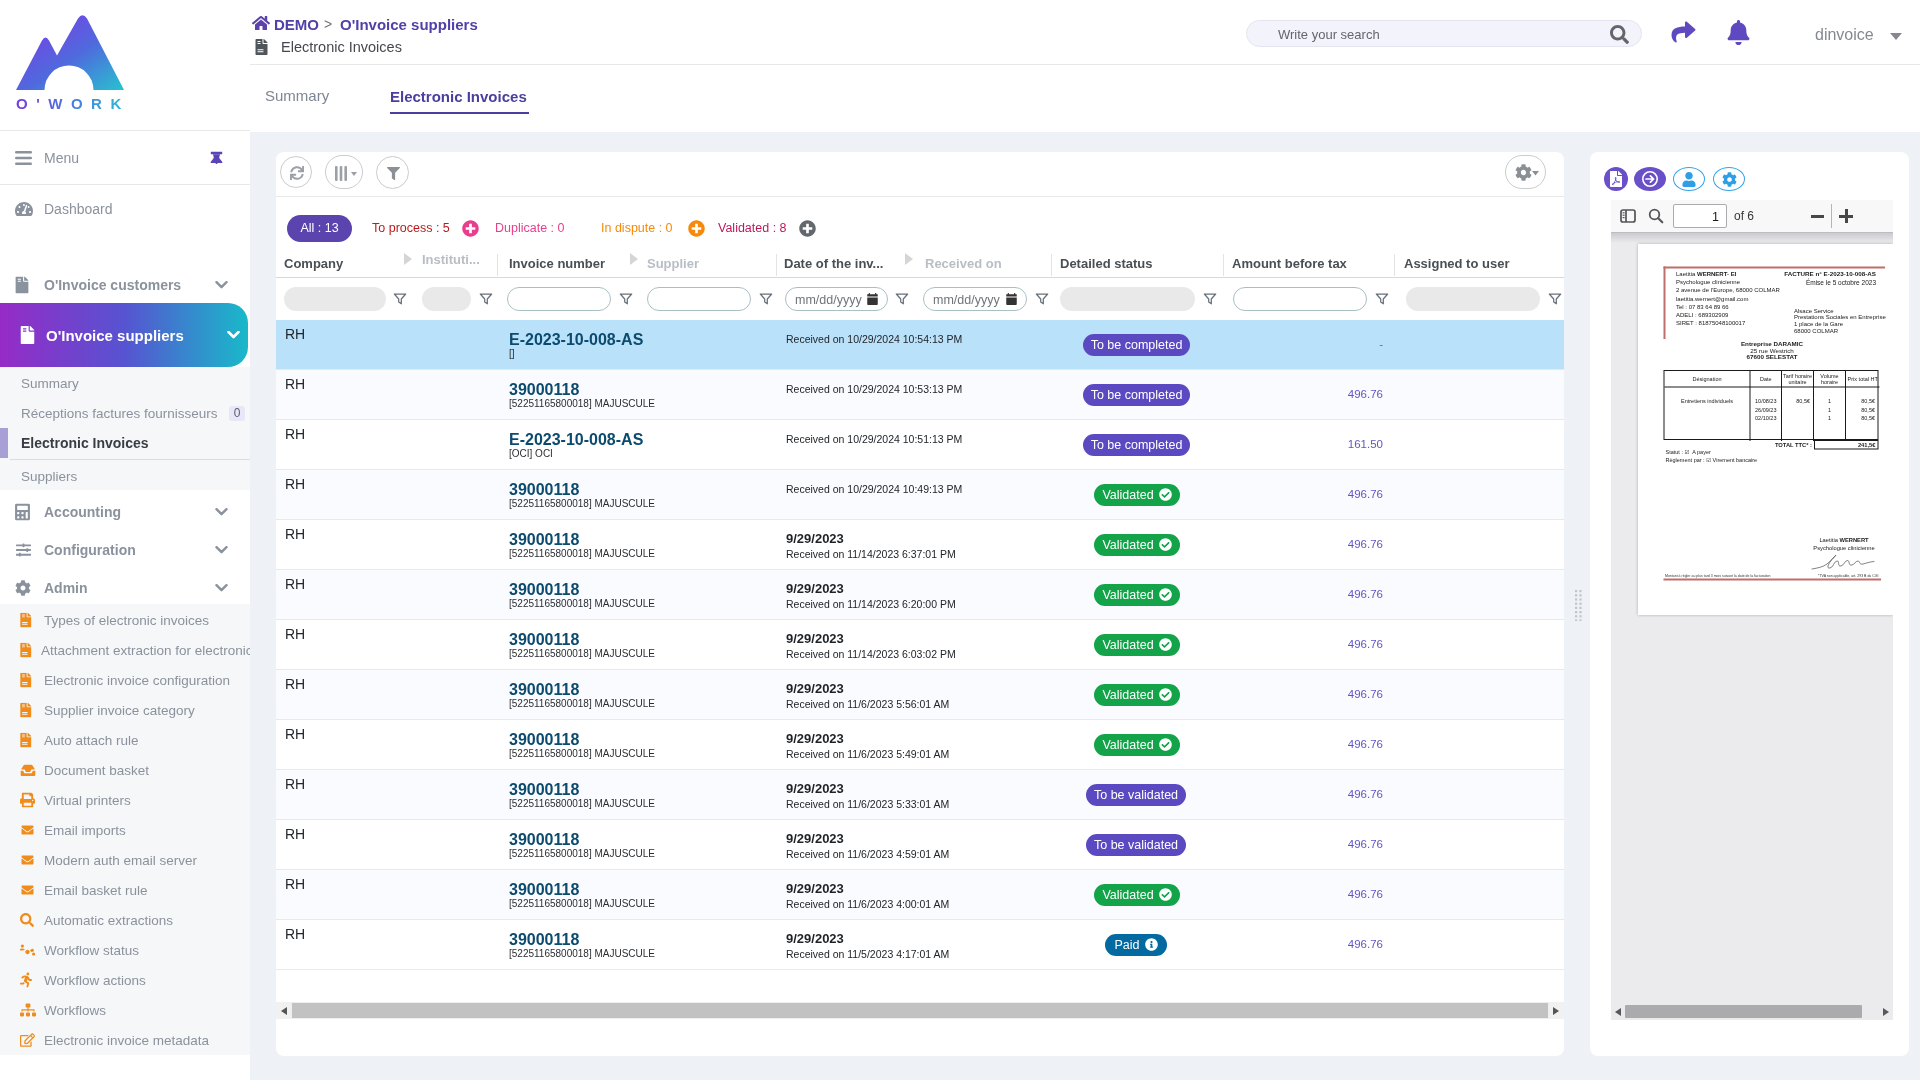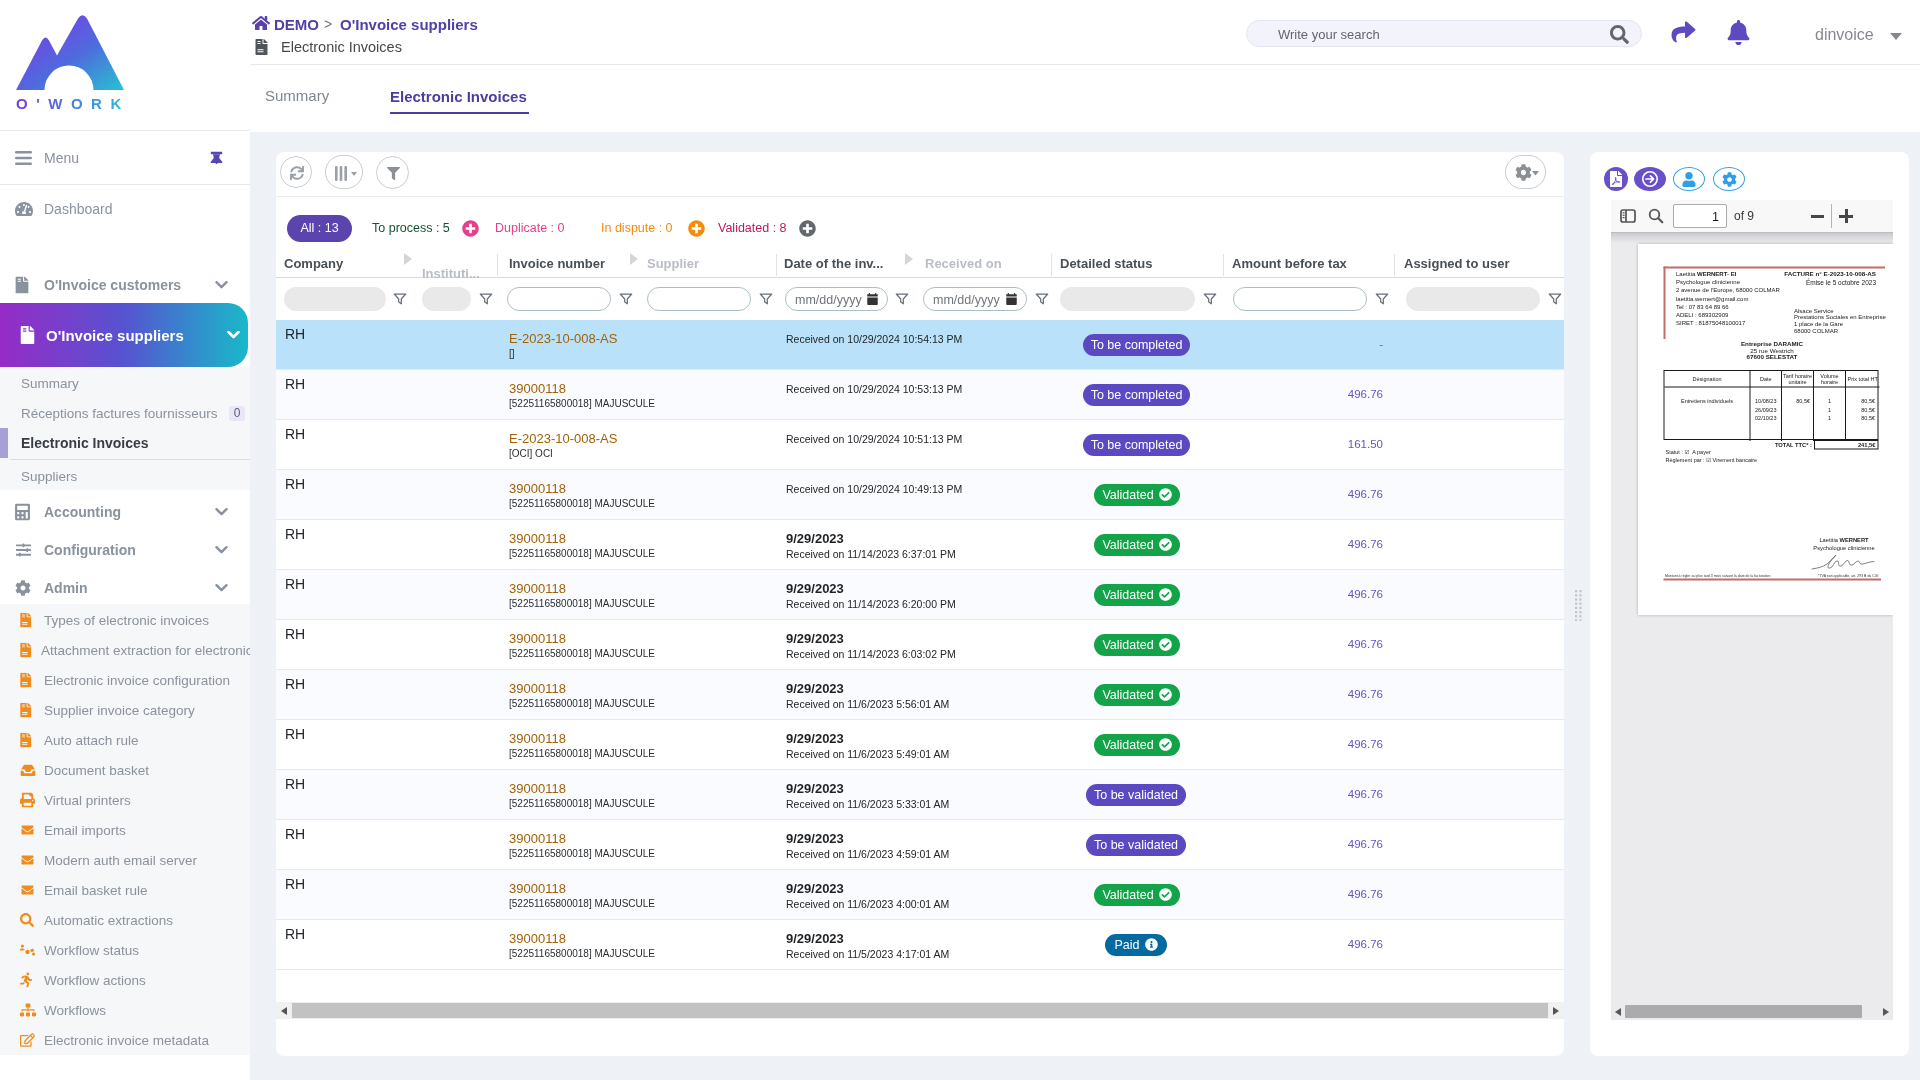--- a/index.html
+++ b/index.html
@@ -29,21 +29,21 @@
 .cbtn { position:absolute; top:3px; height:34px; border:1px solid #c9cbcd; border-radius:17px; background:#fff; }
 .chiptxt { position:absolute; top:63px; height:27px; line-height:27px; font-size:12.5px; white-space:nowrap; }
 .hdrb { position:absolute; top:3px; font-size:13px; font-weight:700; color:#494f54; white-space:nowrap; }
 .hdrg { position:absolute; top:3px; font-size:13px; font-weight:700; color:#b9bec4; white-space:nowrap; }
 .sortt { position:absolute; top:1px; width:0; height:0; border-left:8px solid #d5d5d5; border-top:6.5px solid transparent; border-bottom:6.5px solid transparent; }
 .vsep { position:absolute; top:2px; width:1px; height:22px; background:#e3e3e3; }
 .fgray { position:absolute; top:0; height:24px; background:#e9e9ea; border-radius:12px; }
 .fwhite { position:absolute; top:0; height:24px; background:#fff; border:1px solid #a9c0c3; border-radius:12px; }
 .row { position:absolute; left:0; width:1288px; height:50px; border-bottom:1px solid #e8e9eb; }
 .rcompany { position:absolute; left:9px; top:6px; font-size:14px; color:#23272b; }
-.rinv1 { position:absolute; left:233px; top:11px; font-size:13px; font-weight:400; color:#a16207; }
+.rinv1 { position:absolute; left:233px; top:11px; font-size:16px; font-weight:700; color:#0c4a6e; }
 .rinv2 { position:absolute; left:233px; top:28px; font-size:10px; color:#2b2e31; }
 .rdate1 { position:absolute; left:510px; top:11px; font-size:13px; font-weight:700; color:#1f2225; }
 .rdate2 { position:absolute; left:510px; font-size:10.5px; color:#212529; }
 .pill { position:absolute; top:14px; height:22px; border-radius:11px; color:#fff; font-size:12.5px; text-align:center; line-height:22px; }
 .ramt { position:absolute; right:181px; top:18px; font-size:11.5px; color:#6056c5; }
 .fun { position:absolute; top:5px; }
 .mmdd { position:absolute; left:9px; top:5px; font-size:12.5px; color:#70757a; }
 .cal { position:absolute; right:9px; top:5px; }
 .pcheck { display:inline-block; vertical-align:-2px; margin-left:5px; }
 .ivh { position:absolute; font-size:11px; text-align:center; line-height:12.5px; }
@@ -315,37 +315,37 @@
     <div class="cbtn" style="left:1229px;top:3px;width:41px;height:34px;">
       <svg style="position:absolute;left:9px;top:8px;" width="17" height="17" viewBox="0 0 512 512">
           <path fill="#8a8f94" d="M487.4 315.7l-42.6-24.6c4.3-23.2 4.3-47 0-70.2l42.6-24.6c4.9-2.8 7.1-8.6 5.5-14-11.1-35.6-30-67.8-54.7-94.6-3.8-4.1-10-5.1-14.8-2.3L380.8 110c-17.9-15.4-38.5-27.3-60.8-35.1V25.8c0-5.6-3.9-10.5-9.4-11.7-36.7-8.2-74.3-7.8-109.2 0-5.5 1.2-9.4 6.1-9.4 11.7V75c-22.2 7.9-42.8 19.8-60.8 35.1L88.7 85.5c-4.9-2.8-11-1.9-14.8 2.3-24.7 26.7-43.6 58.9-54.7 94.6-1.7 5.4.6 11.2 5.5 14L67.3 221c-4.3 23.2-4.3 47 0 70.2l-42.6 24.6c-4.9 2.8-7.1 8.6-5.5 14 11.1 35.6 30 67.8 54.7 94.6 3.8 4.1 10 5.1 14.8 2.3l42.6-24.6c17.9 15.4 38.5 27.3 60.8 35.1v49.2c0 5.6 3.9 10.5 9.4 11.7 36.7 8.2 74.3 7.8 109.2 0 5.5-1.2 9.4-6.1 9.4-11.7v-49.2c22.2-7.9 42.8-19.8 60.8-35.1l42.6 24.6c4.9 2.8 11 1.9 14.8-2.3 24.7-26.7 43.6-58.9 54.7-94.6 1.5-5.5-.7-11.3-5.6-14.1zM256 336c-44.1 0-80-35.9-80-80s35.9-80 80-80 80 35.9 80 80-35.9 80-80 80z"></path>
         </svg>
       <svg style="position:absolute;right:6px;top:15px;" width="7" height="5" viewBox="0 0 7 5">
           <path d="M0,0 L7,0 L3.5,4.5 Z" fill="#8a8f94"></path>
         </svg>
     </div>
   </div>
   <div style="position:absolute;left:11px;top:63px;width:65px;height:27px;background:#5b44ad;border-radius:13.5px;color:#fff;font-size:12.5px;text-align:center;line-height:27px;">All : 13</div>
-  <span class="chiptxt" style="left:96px;color:#14532d;">To process : 5</span>
+  <span class="chiptxt" style="left:96px;color:#b91c1c;">To process : 5</span>
   <svg style="position:absolute;left:186px;top:67.5px;" width="17" height="17" viewBox="0 0 512 512">
       <path fill="#e83e8c" d="M256 8C119 8 8 119 8 256s111 248 248 248 248-111 248-248S393 8 256 8zm144 276c0 6.6-5.4 12-12 12h-92v92c0 6.6-5.4 12-12 12h-56c-6.6 0-12-5.4-12-12v-92h-92c-6.6 0-12-5.4-12-12v-56c0-6.6 5.4-12 12-12h92v-92c0-6.6 5.4-12 12-12h56c6.6 0 12 5.4 12 12v92h92c6.6 0 12 5.4 12 12v56z"></path>
     </svg>
   <span class="chiptxt" style="left:219px;color:#e83e8c;">Duplicate : 0</span>
   <span class="chiptxt" style="left:325px;color:#f68a0c;">In dispute : 0</span>
   <svg style="position:absolute;left:412px;top:67.5px;" width="17" height="17" viewBox="0 0 512 512">
       <path fill="#f68a0c" d="M256 8C119 8 8 119 8 256s111 248 248 248 248-111 248-248S393 8 256 8zm144 276c0 6.6-5.4 12-12 12h-92v92c0 6.6-5.4 12-12 12h-56c-6.6 0-12-5.4-12-12v-92h-92c-6.6 0-12-5.4-12-12v-56c0-6.6 5.4-12 12-12h92v-92c0-6.6 5.4-12 12-12h56c6.6 0 12 5.4 12 12v92h92c6.6 0 12 5.4 12 12v56z"></path>
     </svg>
   <span class="chiptxt" style="left:442px;color:#be185d;">Validated : 8</span>
   <svg style="position:absolute;left:523px;top:67.5px;" width="17" height="17" viewBox="0 0 512 512">
       <path fill="#63686d" d="M256 8C119 8 8 119 8 256s111 248 248 248 248-111 248-248S393 8 256 8zm144 276c0 6.6-5.4 12-12 12h-92v92c0 6.6-5.4 12-12 12h-56c-6.6 0-12-5.4-12-12v-92h-92c-6.6 0-12-5.4-12-12v-56c0-6.6 5.4-12 12-12h92v-92c0-6.6 5.4-12 12-12h56c6.6 0 12 5.4 12 12v92h92c6.6 0 12 5.4 12 12v56z"></path>
     </svg>
   <div style="position:absolute;left:0;top:100px;width:1288px;height:26px;border-bottom:1px solid #d8d8d8;">
     <span class="hdrb" style="left:8px;top:4px;">Company</span>
     <div class="sortt" style="left:128px;"></div>
-    <span class="hdrg" style="left:146px;top:14px;">Instituti...</span>
+    <span class="hdrg" style="left:146px;top:0;">Instituti...</span>
     <div class="vsep" style="left:221px;"></div>
     <span class="hdrb" style="left:233px;top:4px;">Invoice number</span>
     <div class="sortt" style="left:354px;"></div>
     <span class="hdrg" style="left:371px;top:4px;">Supplier</span>
     <div class="vsep" style="left:500px;"></div>
     <span class="hdrb" style="left:508px;top:4px;">Date of the inv...</span>
     <div class="sortt" style="left:629px;"></div>
     <span class="hdrg" style="left:649px;top:4px;">Received on</span>
     <div class="vsep" style="left:775px;"></div>
     <span class="hdrb" style="left:784px;top:4px;">Detailed status</span>
@@ -577,21 +577,21 @@
           <rect x="2.6" y="8" width="2" height="1.2"></rect>
         </g>
       </svg>
     <svg style="position:absolute;left:37px;top:8px;" width="16" height="16" viewBox="0 0 16 16">
         <circle cx="6.5" cy="6.5" r="4.8" fill="none" stroke="#555558" stroke-width="1.8"></circle>
         <line x1="10.2" y1="10.2" x2="14.3" y2="14.3" stroke="#555558" stroke-width="2.1" stroke-linecap="round"></line>
       </svg>
     <div style="position:absolute;left:62px;top:4px;width:54px;height:24px;background:#fff;border:1px solid #ababaf;border-radius:2px;">
       <span style="position:absolute;right:7px;top:5px;font-size:12.5px;color:#1a1a1a;">1</span>
     </div>
-    <span style="position:absolute;left:123px;top:9px;font-size:12px;color:#38383c;">of 9</span>
+    <span style="position:absolute;left:123px;top:9px;font-size:12px;color:#38383c;">of 6</span>
     <div style="position:absolute;left:200px;top:14.5px;width:13px;height:3px;background:#47474a;"></div>
     <div style="position:absolute;left:220px;top:4px;width:1px;height:24px;background:#b5b5b9;"></div>
     <div style="position:absolute;left:228px;top:14.5px;width:14px;height:3px;background:#47474a;"></div>
     <div style="position:absolute;left:233.5px;top:9px;width:3px;height:14px;background:#47474a;"></div>
   </div>
   <div id="pdfdoc">
     <div style="position:absolute;left:0;top:0;width:282px;height:10px;background:linear-gradient(180deg,#cbcbcf,#ebebee);"></div>
     <div id="pdfpage">
       <div id="invoice" style="position:absolute;left:0;top:0;width:510px;height:742px;transform:scale(0.5);transform-origin:0 0;font-family:'Liberation Sans',sans-serif;color:#1a1a1a;">
         <div style="position:absolute;left:51px;top:45px;width:443px;height:4px;background:#c06e6b;"></div>

